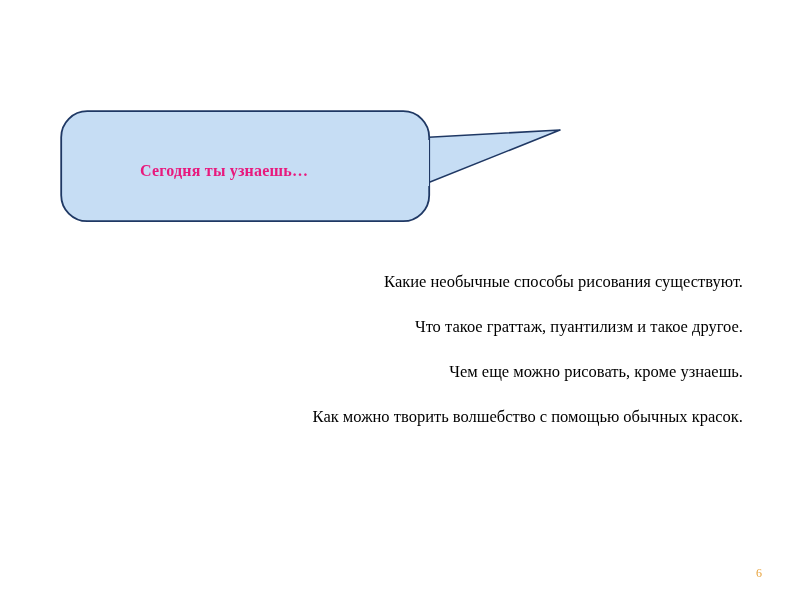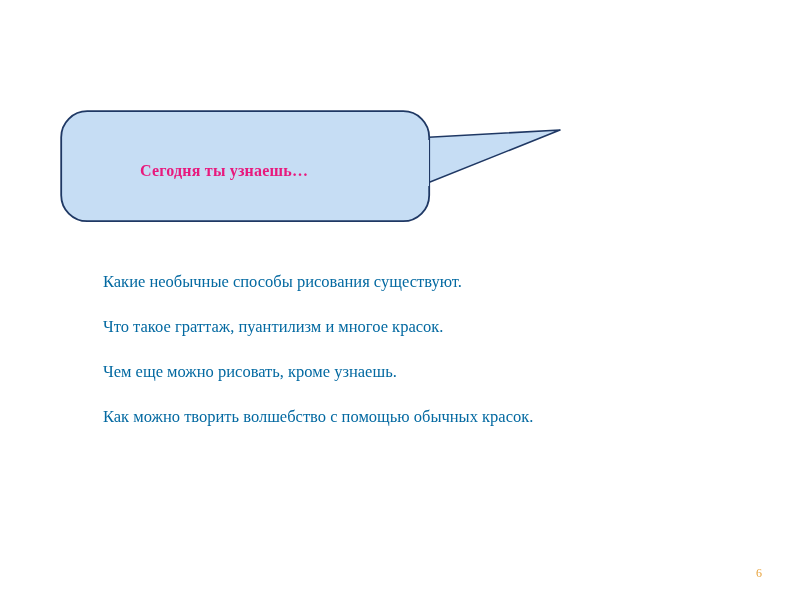--- a/index.html
+++ b/index.html
@@ -54,24 +54,25 @@
   
   #body-lines {
     position: absolute;
     left: 103px;
     top: 272px;
     width: 640px;
   }
   .body-line {
     font-family: "Liberation Serif", serif;
     font-size: 16.5px;
-    color: #0369a1;
+    color: #000000;
     line-height: 20px;
     margin-bottom: 25px;
     white-space: nowrap;
+    text-align: right;
   }
   .body-line:last-child {
     margin-bottom: 0;
   }
 
   
   #page-number {
     position: absolute;
     right: 38px;
     bottom: 19px;
@@ -92,20 +93,20 @@
 
       <rect x="1.2" y="1.2" width="368" height="110" rx="26" ry="26" fill="#C6DDF4" stroke="#1F3864" stroke-width="1.8"></rect>
 
       <rect x="355" y="30" width="14" height="46" fill="#C6DDF4"></rect>
     </svg>
     <div id="callout-text">Сегодня ты узнаешь…</div>
   </div>
 
   <div id="body-lines">
     <div class="body-line">Какие необычные способы рисования существуют.</div>
-    <div class="body-line">Что такое граттаж, пуантилизм и многое красок.</div>
+    <div class="body-line">Что такое граттаж, пуантилизм и такое другое.</div>
     <div class="body-line">Чем еще можно рисовать, кроме узнаешь.</div>
     <div class="body-line">Как можно творить волшебство с помощью обычных красок.</div>
   </div>
 
   <div id="page-number">6</div>
 
 </div>
 
 </body></html>

